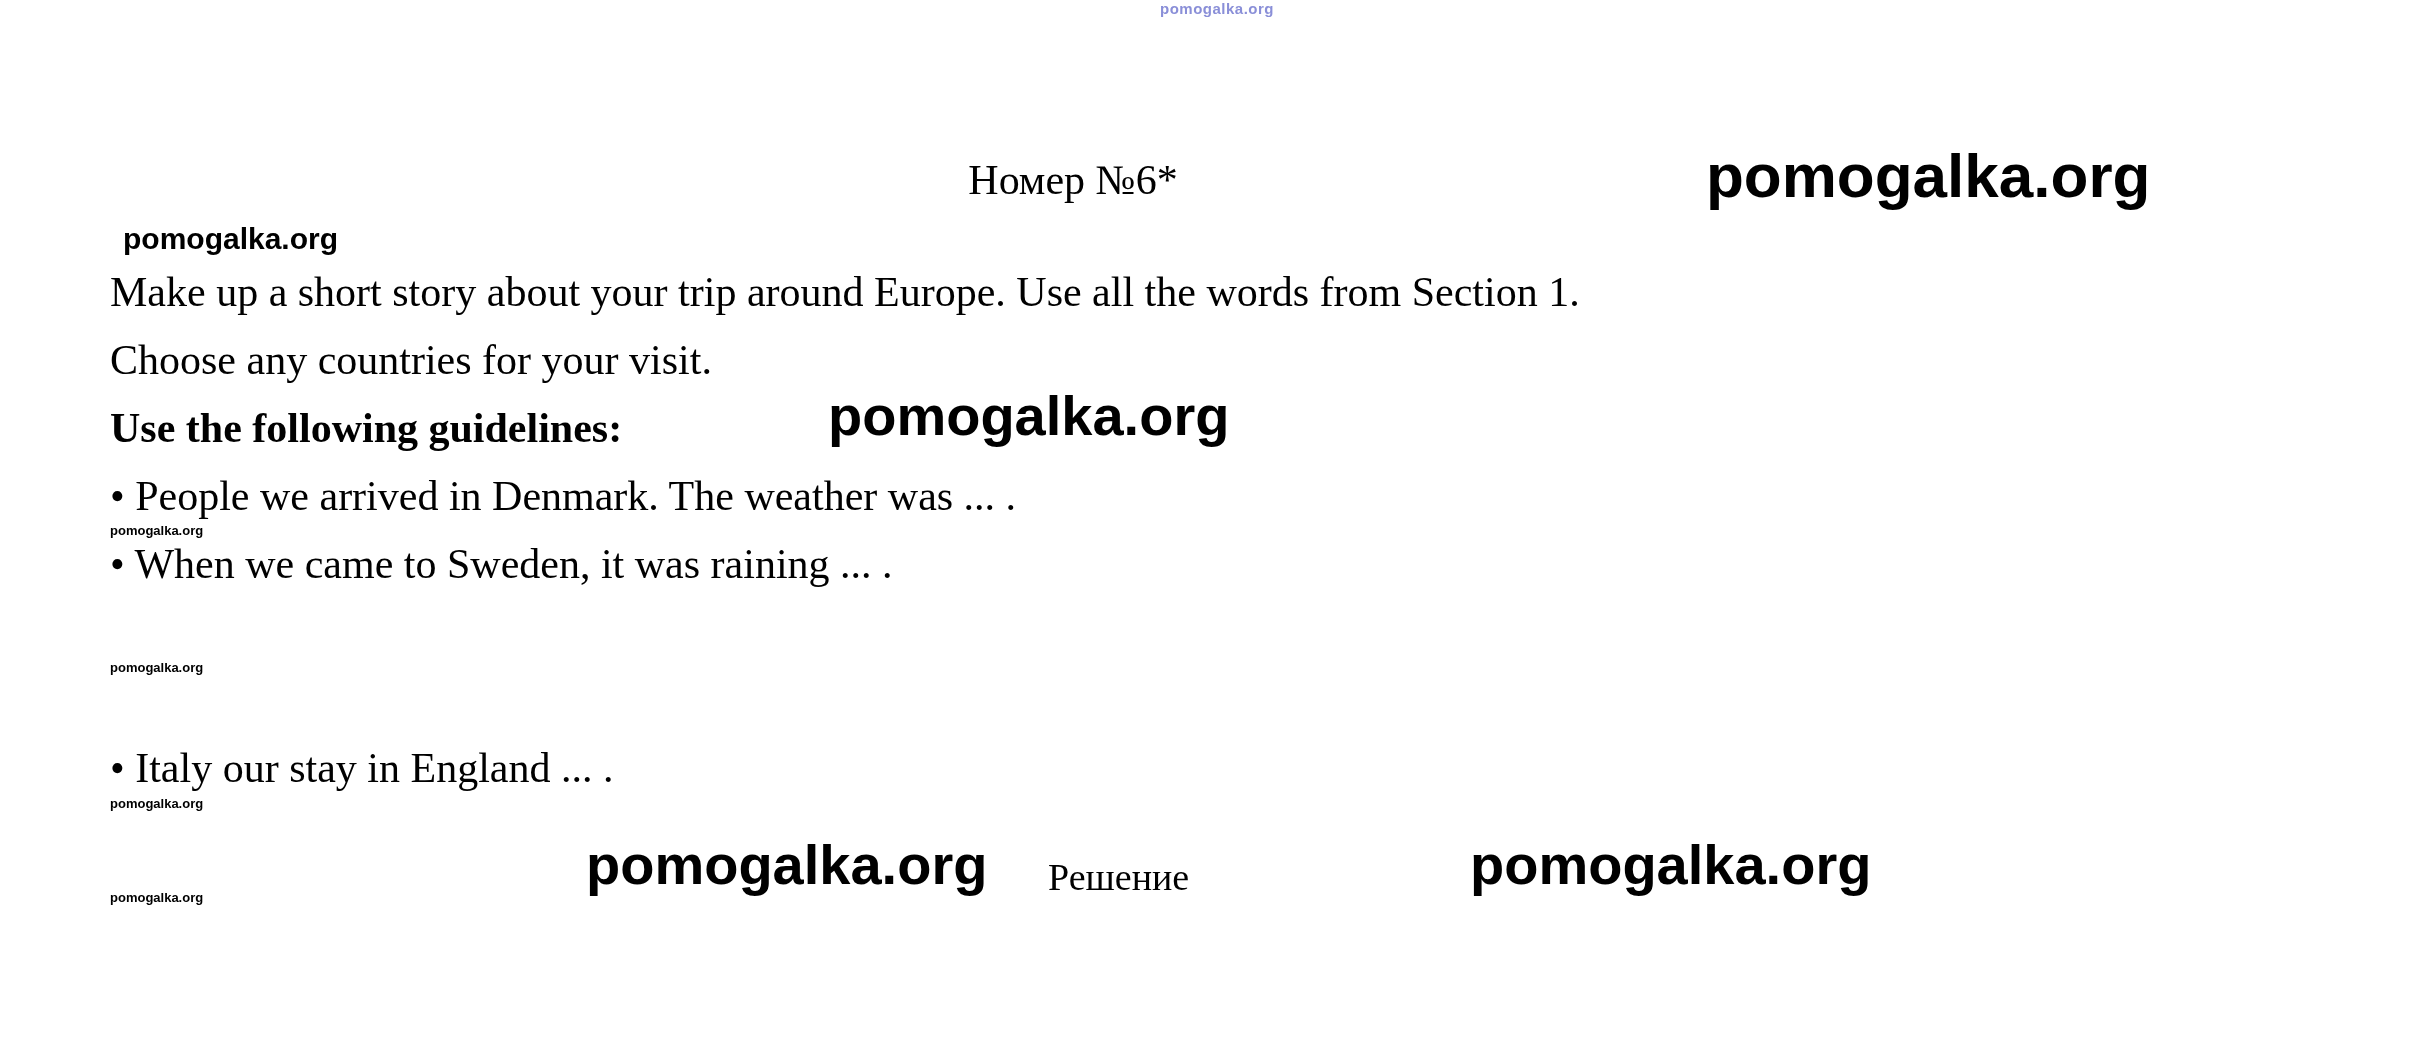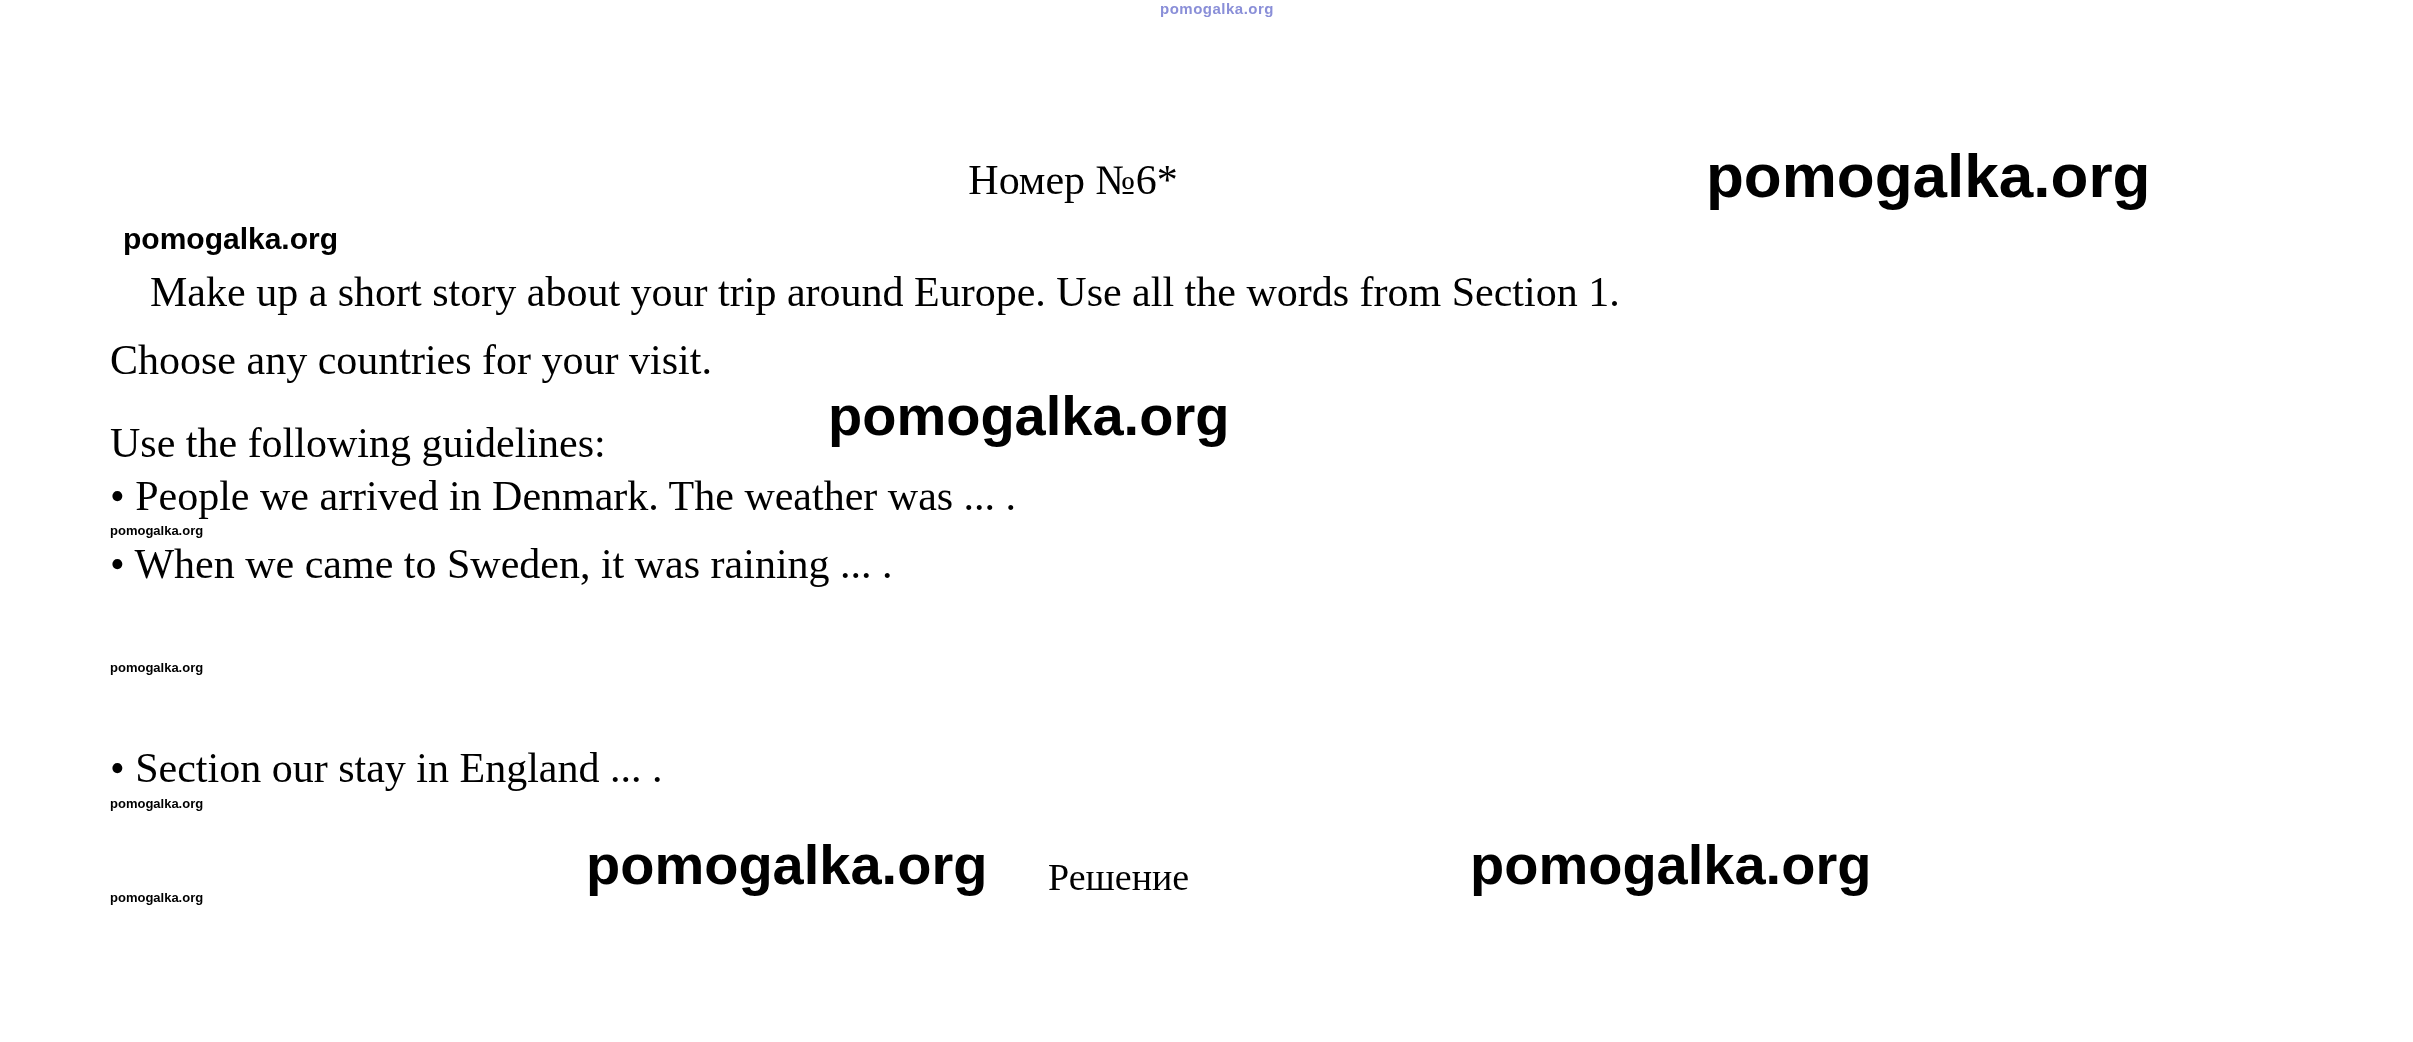--- a/index.html
+++ b/index.html
@@ -66,23 +66,23 @@
     left: 1073px;
     top: 146px;
     font-size: 42px;
     transform: translateX(-50%);
     margin-top: 10px;
   }
   .body-line {
     left: 110px;
     font-size: 42px;
   }
-  .l1 { top: 268px; margin-left: 40px; }
+  .l1 { top: 268px; }
   .l2 { top: 336px; }
-  .l3 { top: 419px; }
+  .l3 { top: 404px; font-weight: bold; }
   .b1 { top: 472px; }
   .b2 { top: 540px; }
   .b3 { top: 608px; }
   .b4 { top: 676px; }
   .b5 { top: 744px; }
 
   .solution {
     left: 1048px;
     top: 855px;
     font-size: 38px;
@@ -108,21 +108,21 @@
   <div class="abs wm-big wm-big-2">pomogalka.org</div>
 
   <div class="abs body-line b1">• People we arrived in Denmark. The weather was ... .</div>
   <div class="abs wm-small wm-s1">pomogalka.org</div>
 
   <div class="abs body-line b2">• When we came to Sweden, it was raining ... .</div>
 
   <div class="abs wm-small wm-s2">pomogalka.org</div>
 
 
-  <div class="abs body-line b5">• Section our stay in England ... .</div>
+  <div class="abs body-line b5">• Italy our stay in England ... .</div>
   <div class="abs wm-small wm-s3">pomogalka.org</div>
 
   <div class="abs wm-small wm-s4">pomogalka.org</div>
 
   <div class="abs wm-big wm-big-3">pomogalka.org</div>
   <div class="abs solution">Решение</div>
   <div class="abs wm-big wm-big-4">pomogalka.org</div>
 
 </div>
 

